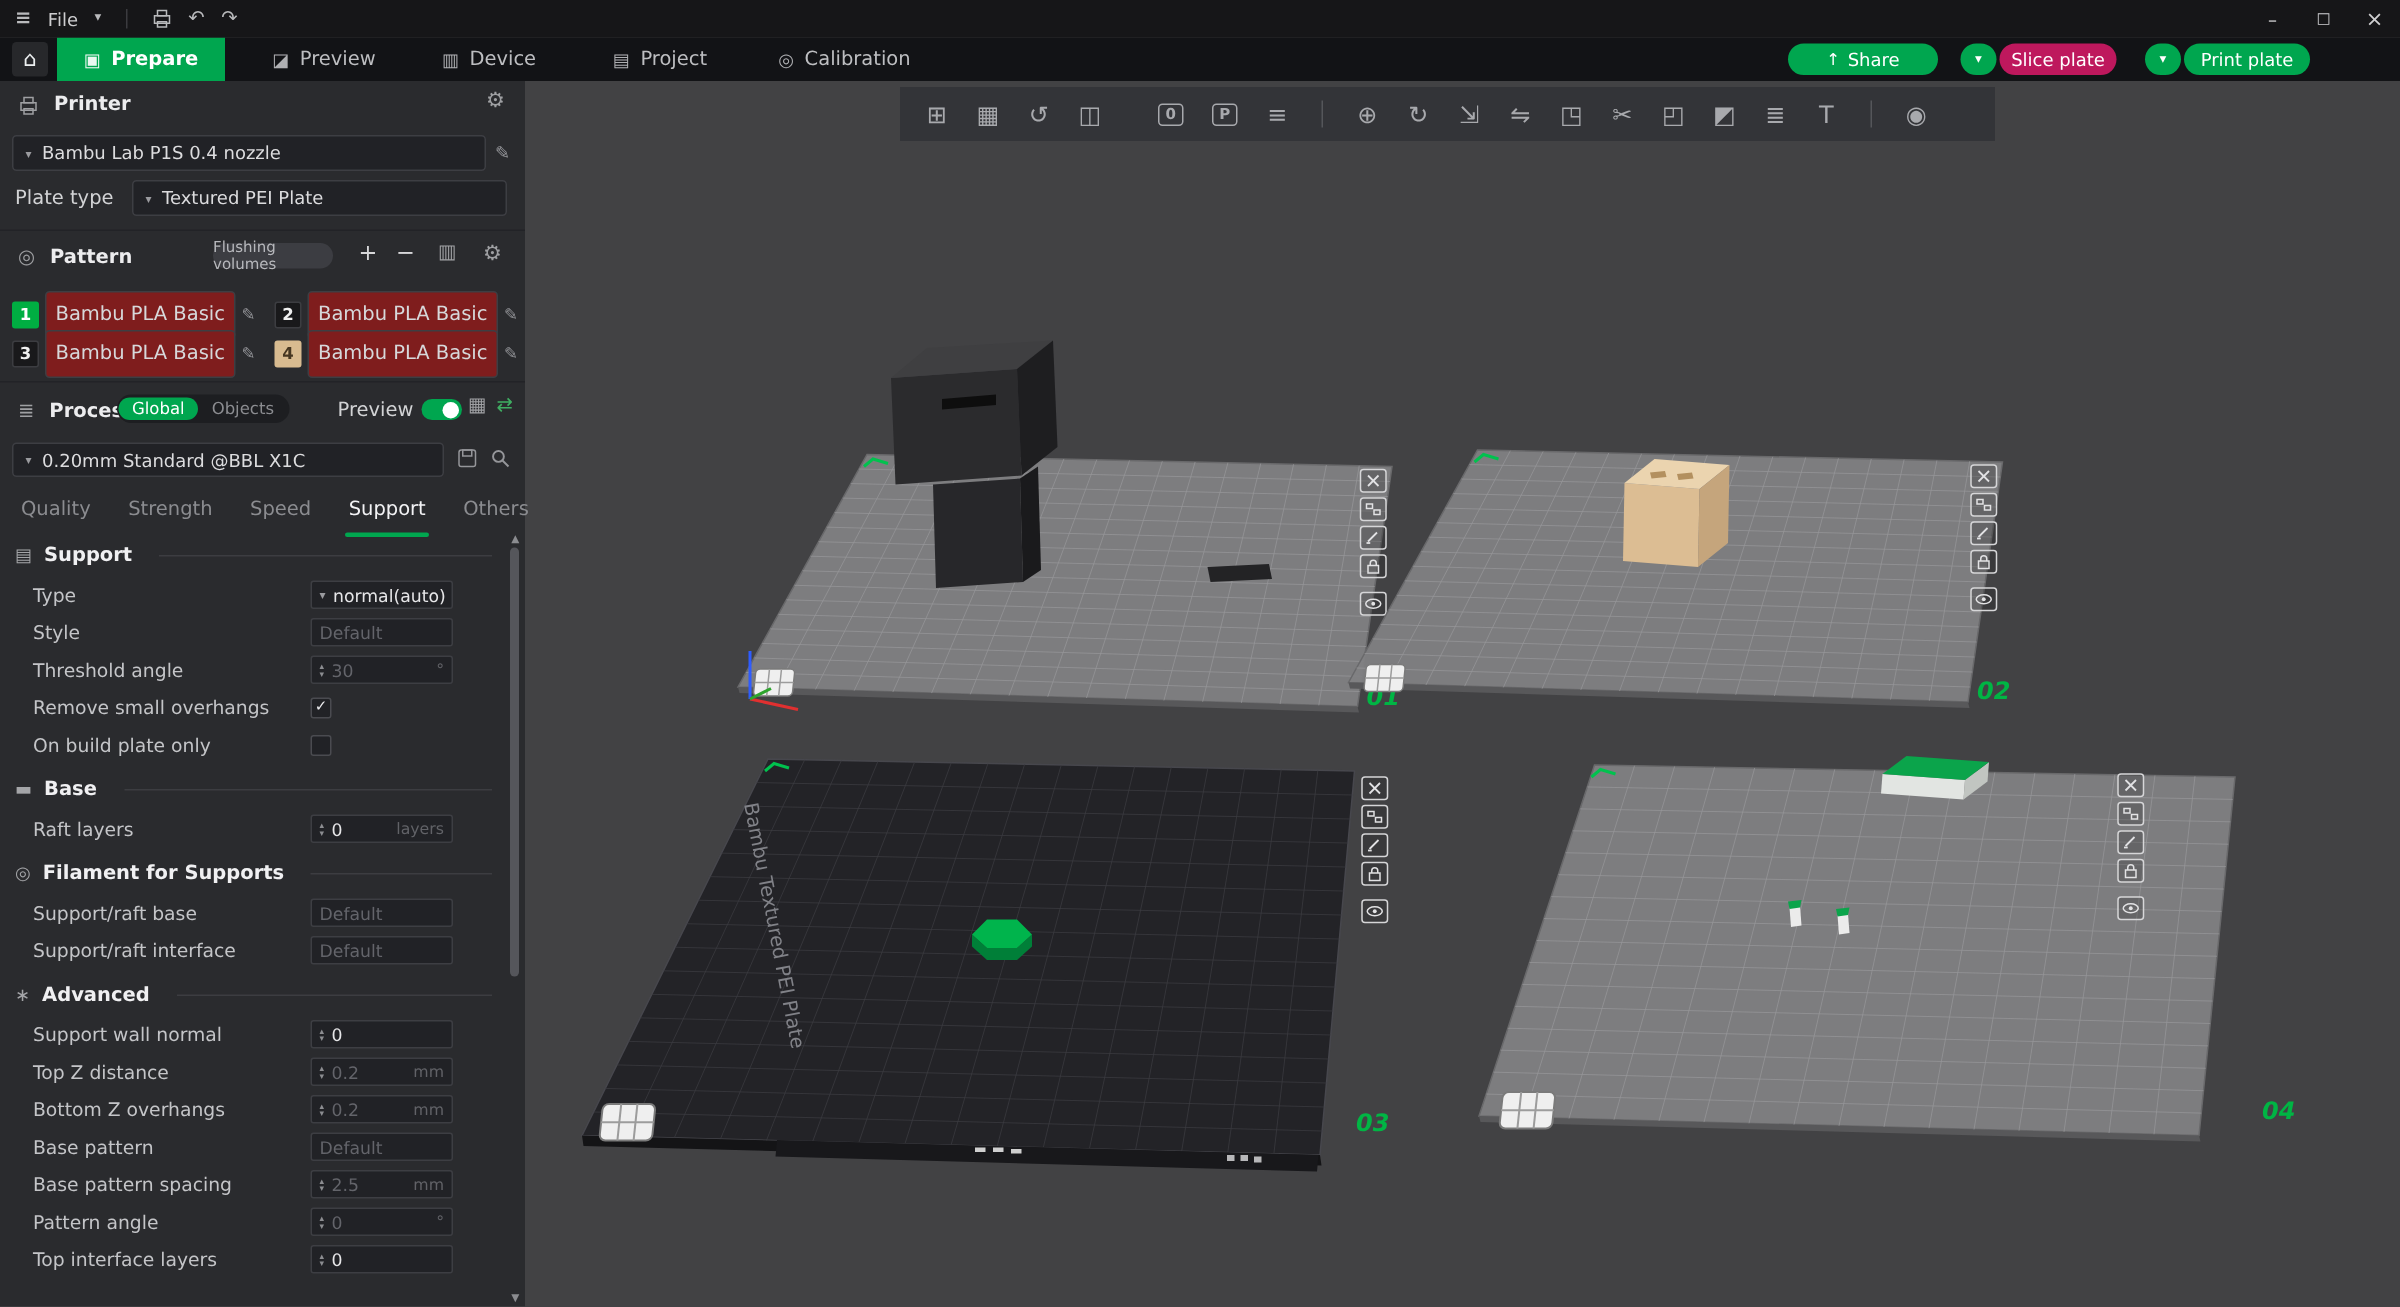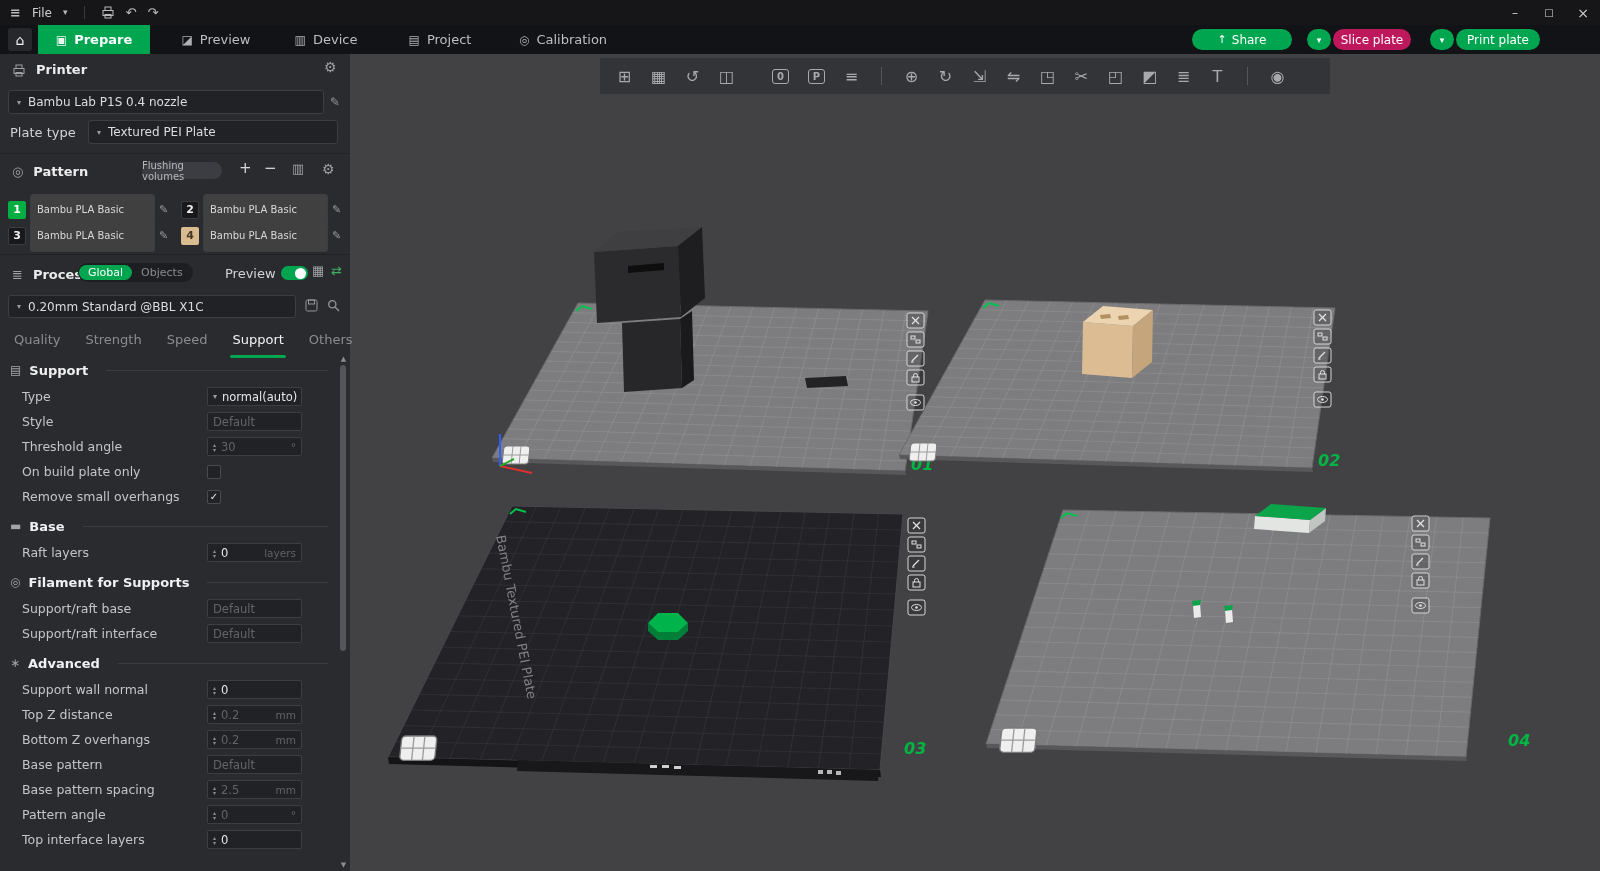--- a/index.html
+++ b/index.html
@@ -31,21 +31,21 @@
 .dd{position:absolute;background:#212226;border:1px solid #3d3e43;border-radius:3px;display:flex;align-items:center;gap:7px;padding:0 8px;color:#dcdcde;font-size:12px;height:24px}
 .dd .chev{color:#9a9b9f;font-size:8px}
 .lbl{position:absolute;color:#d2d3d5;font-size:13px}
 .editic{position:absolute;color:#95969a;font-size:12px}
 .hr{position:absolute;left:0;right:0;height:1px;background:#222327}
 .btn-flush{position:absolute;background:#3c3d42;border-radius:9px;color:#b7b8bc;font-size:10px;display:flex;align-items:center;justify-content:center}
 .plusminus{position:absolute;color:#d7d7d9;font-size:15px;line-height:1}
 .fil-grid{position:absolute;top:145px;left:8px;right:5px;display:grid;grid-template-columns:1fr 1fr;column-gap:9px;row-gap:5px}
 .fslot{display:flex;align-items:center;height:21px;gap:4px}
 .fnum{width:18px;height:18px;border-radius:2px;display:flex;align-items:center;justify-content:center;font-size:11px;font-weight:bold;flex:none}
-.finput{flex:1;height:21px;background:#404040;border:1px solid #3d3e43;border-radius:3px;color:#d7d8da;font-size:10px;display:flex;align-items:center;padding:15px 6px;white-space:nowrap;overflow:hidden}
+.finput{flex:1;height:21px;background:#7f1d1d;border:1px solid #3d3e43;border-radius:3px;color:#d7d8da;font-size:13px;display:flex;align-items:center;padding:15px 6px;white-space:nowrap;overflow:hidden}
 .fedit{color:#95969a;font-size:11px;width:13px;flex:none}
 .segwrap{position:absolute;display:flex;align-items:center;background:#1d1e21;border-radius:10px;padding:1px;height:19px}
 .seg{padding:1px 9px;font-size:11px;border-radius:9px;color:#8b8c90}
 .seg.active{background:#00a64f;color:#fff}
 .toggle{position:absolute;width:27px;height:14px;border-radius:8px;background:#00a64f}
 .toggle .knob{position:absolute;right:2px;top:1.5px;width:11px;height:11px;border-radius:50%;background:#fff}
 .ptabs{position:absolute;top:278px;left:14px;right:20px;height:22px;display:flex;gap:25px}
 .ptab{font-size:13px;color:#8b8c90;position:relative;white-space:nowrap}
 .ptab.active{color:#f2f2f4}
 .ptab.active:after{content:"";position:absolute;left:-2px;right:-2px;bottom:-4px;height:3px;background:#00a64f;border-radius:2px}
@@ -273,26 +273,26 @@
         <div class="ctrl dis">
           <span class="arr">
             <span>▴</span>
             <span>▾</span>
           </span>
           <span>30</span>
           <span class="unit">°</span>
         </div>
       </div>
       <div class="row">
+        <span class="rl">Remove small overhangs</span>
+        <span class="cb">✓</span>
+      </div>
+      <div class="row">
         <span class="rl">On build plate only</span>
         <span class="cb"></span>
-      </div>
-      <div class="row">
-        <span class="rl">Remove small overhangs</span>
-        <span class="cb">✓</span>
       </div>
       <div class="sec">
         <span class="si">▬</span>
         <span class="t">Base</span>
         <span class="rule"></span>
       </div>
       <div class="row">
         <span class="rl">Raft layers</span>
         <div class="ctrl">
           <span class="arr">

